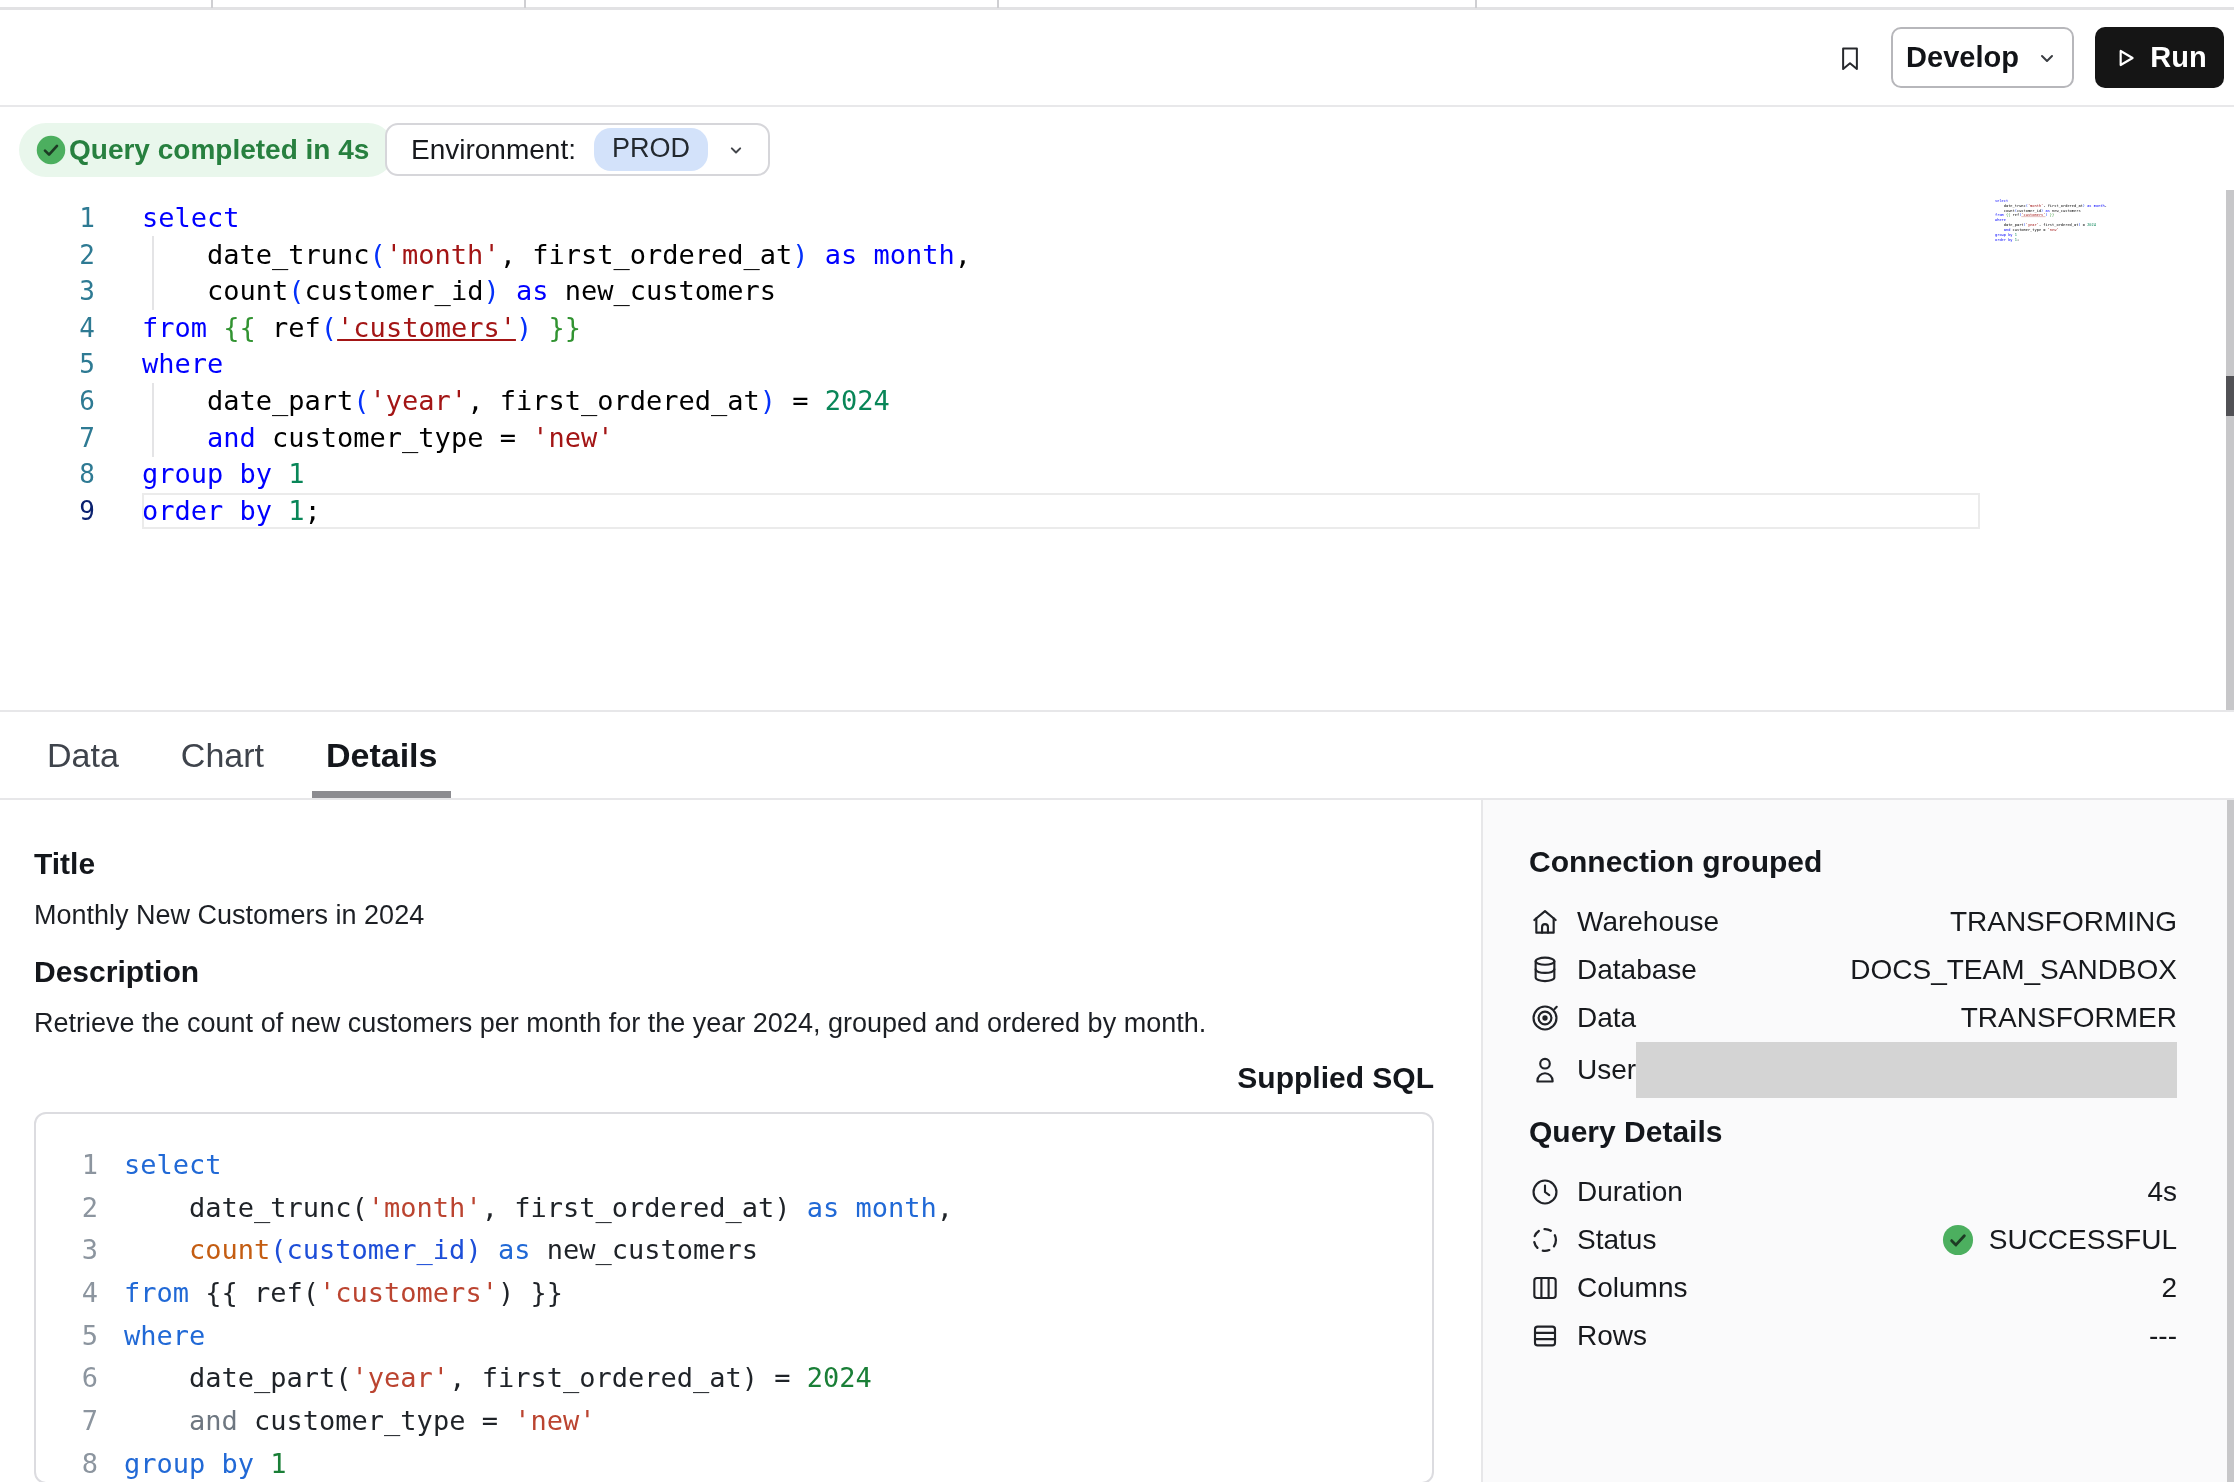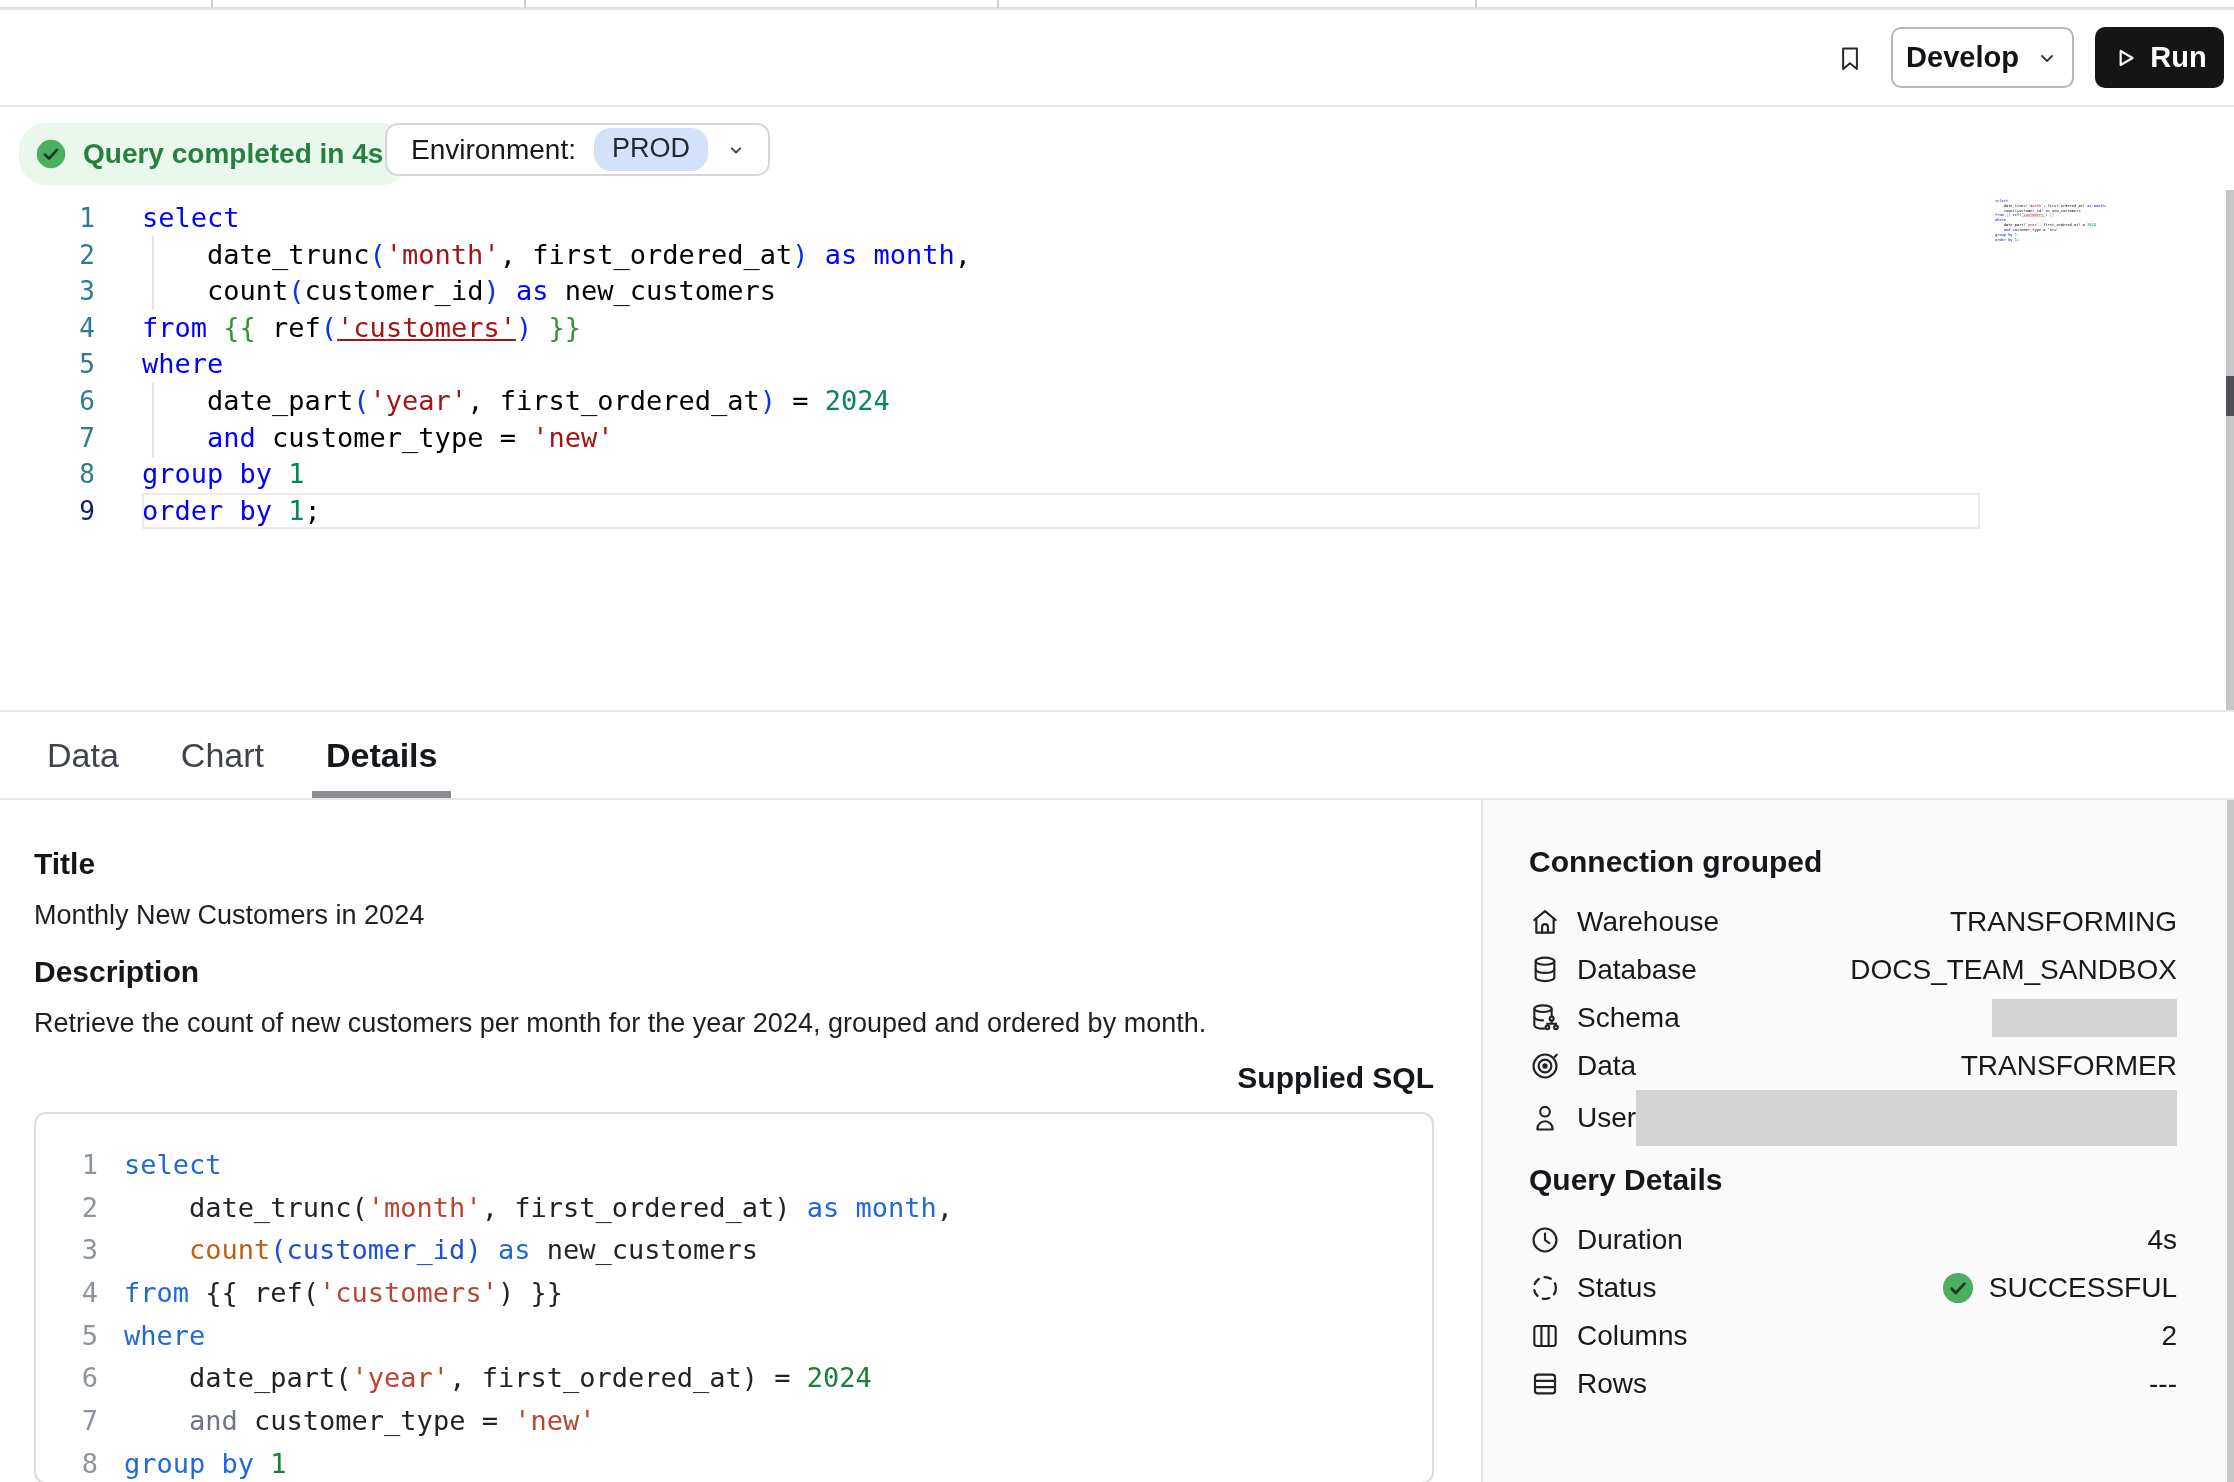--- a/index.html
+++ b/index.html
@@ -12,21 +12,21 @@
   .top-strip .divider { position:absolute; top:0; width:2px; height:8px; background:#cfcfd2; }
 
   
   .toolbar { position:absolute; left:0; top:10px; width:2234px; height:97px; background:#fff; border-bottom:2px solid #e8e8ea; }
   .bookmark-btn { position:absolute; left:1827px; top:24px; width:46px; height:50px; display:flex; align-items:center; justify-content:center; background:none; border:none; cursor:pointer; color:#26282c; }
   .develop-btn { position:absolute; left:1891px; top:17px; width:183px; height:61px; background:#fff; border:2px solid #b7b7bb; border-radius:10px; display:flex; align-items:center; justify-content:center; gap:16px; font-family:inherit; font-size:29px; font-weight:600; color:#121418; cursor:pointer; }
   .develop-btn .chev { color:#3a3d42; display:flex; }
   .run-btn { position:absolute; left:2095px; top:17px; width:129px; height:61px; background:#151515; border:none; border-radius:10px; display:flex; align-items:center; justify-content:center; gap:12px; font-family:inherit; font-size:29px; font-weight:700; color:#fff; cursor:pointer; }
 
   
-  .status-pill { position:absolute; left:19px; top:123px; height:62px; padding:0 26px 0 14px; background:#e9f7ec; border-radius:27px; display:flex; align-items:center; gap:14px; font-size:28px; font-weight:600; color:#27803f; }
+  .status-pill { position:absolute; left:19px; top:123px; height:54px; padding:0 26px 0 14px; background:#e9f7ec; border-radius:27px; display:flex; align-items:center; font-size:28px; font-weight:600; color:#27803f; }
   .env-pill { position:absolute; left:385px; top:123px; height:53px; padding:0 22px 0 24px; background:#fff; border:2px solid #d6d6da; border-radius:13px; display:flex; align-items:center; gap:18px; font-size:28px; color:#17191d; cursor:pointer; }
   .env-badge { background:#d3e2fa; border-radius:17px; padding:5px 18px 7px; font-size:27px; color:#23292f; }
   .env-pill .chev { color:#44474c; display:flex; }
 
   
   .editor { position:absolute; left:0; top:200px; width:2227px; height:510px; font-family:"DejaVu Sans Mono", monospace; font-size:27px; }
   .editor .code-line { position:relative; display:flex; height:36.6px; line-height:36.6px; white-space:pre; }
   .editor .ln { width:95px; text-align:right; color:#2e7a93; font-size:26px; user-select:none; flex:0 0 95px; }
   .editor .code-text { margin-left:47px; }
   .editor .code-line.active .ln { color:#0b216f; }
@@ -214,37 +214,20 @@
           </span>
           <span class="label">Database</span>
           <span class="spacer"></span>
           <span class="value">
             <span>DOCS_TEAM_SANDBOX</span>
           </span>
         </div>
         <div class="kv-row">
           <span class="icon">
             <svg width="32" height="32" viewBox="0 0 24 24" fill="none" stroke="currentColor" stroke-width="1.6" stroke-linecap="round">
-              <ellipse cx="10.5" cy="5" rx="6.5" ry="2.5"></ellipse>
-              <path d="M4 5v6.3c0 1.4 2.9 2.5 6.5 2.5"></path>
-              <path d="M4 11.3v6.2c0 1.4 2.9 2.5 6.5 2.5h.8"></path>
-              <path d="M17 5.5v5"></path>
-              <circle cx="17" cy="12.5" r="1.5"></circle>
-              <path d="M17 14v1.5M13.8 17.5v-1.2h6.4v1.2"></path>
-              <circle cx="13.8" cy="19" r="1.4"></circle>
-              <circle cx="20.2" cy="19" r="1.4"></circle>
-            </svg>
-          </span>
-          <span class="label">Schema</span>
-          <span class="spacer"></span>
-          <div class="redacted" style="width: 185px; height: 38px;"></div>
-        </div>
-        <div class="kv-row">
-          <span class="icon">
-            <svg width="32" height="32" viewBox="0 0 24 24" fill="none" stroke="currentColor" stroke-width="1.6" stroke-linecap="round">
               <circle cx="12" cy="12" r="8.6"></circle>
               <circle cx="12" cy="12" r="4.8"></circle>
               <circle cx="12" cy="12" r="1.2" fill="currentColor"></circle>
               <path d="m19.2 5.2 1.6-1.6"></path>
             </svg>
           </span>
           <span class="label">Data</span>
           <span class="spacer"></span>
           <span class="value">
             <span>TRANSFORMER</span>

